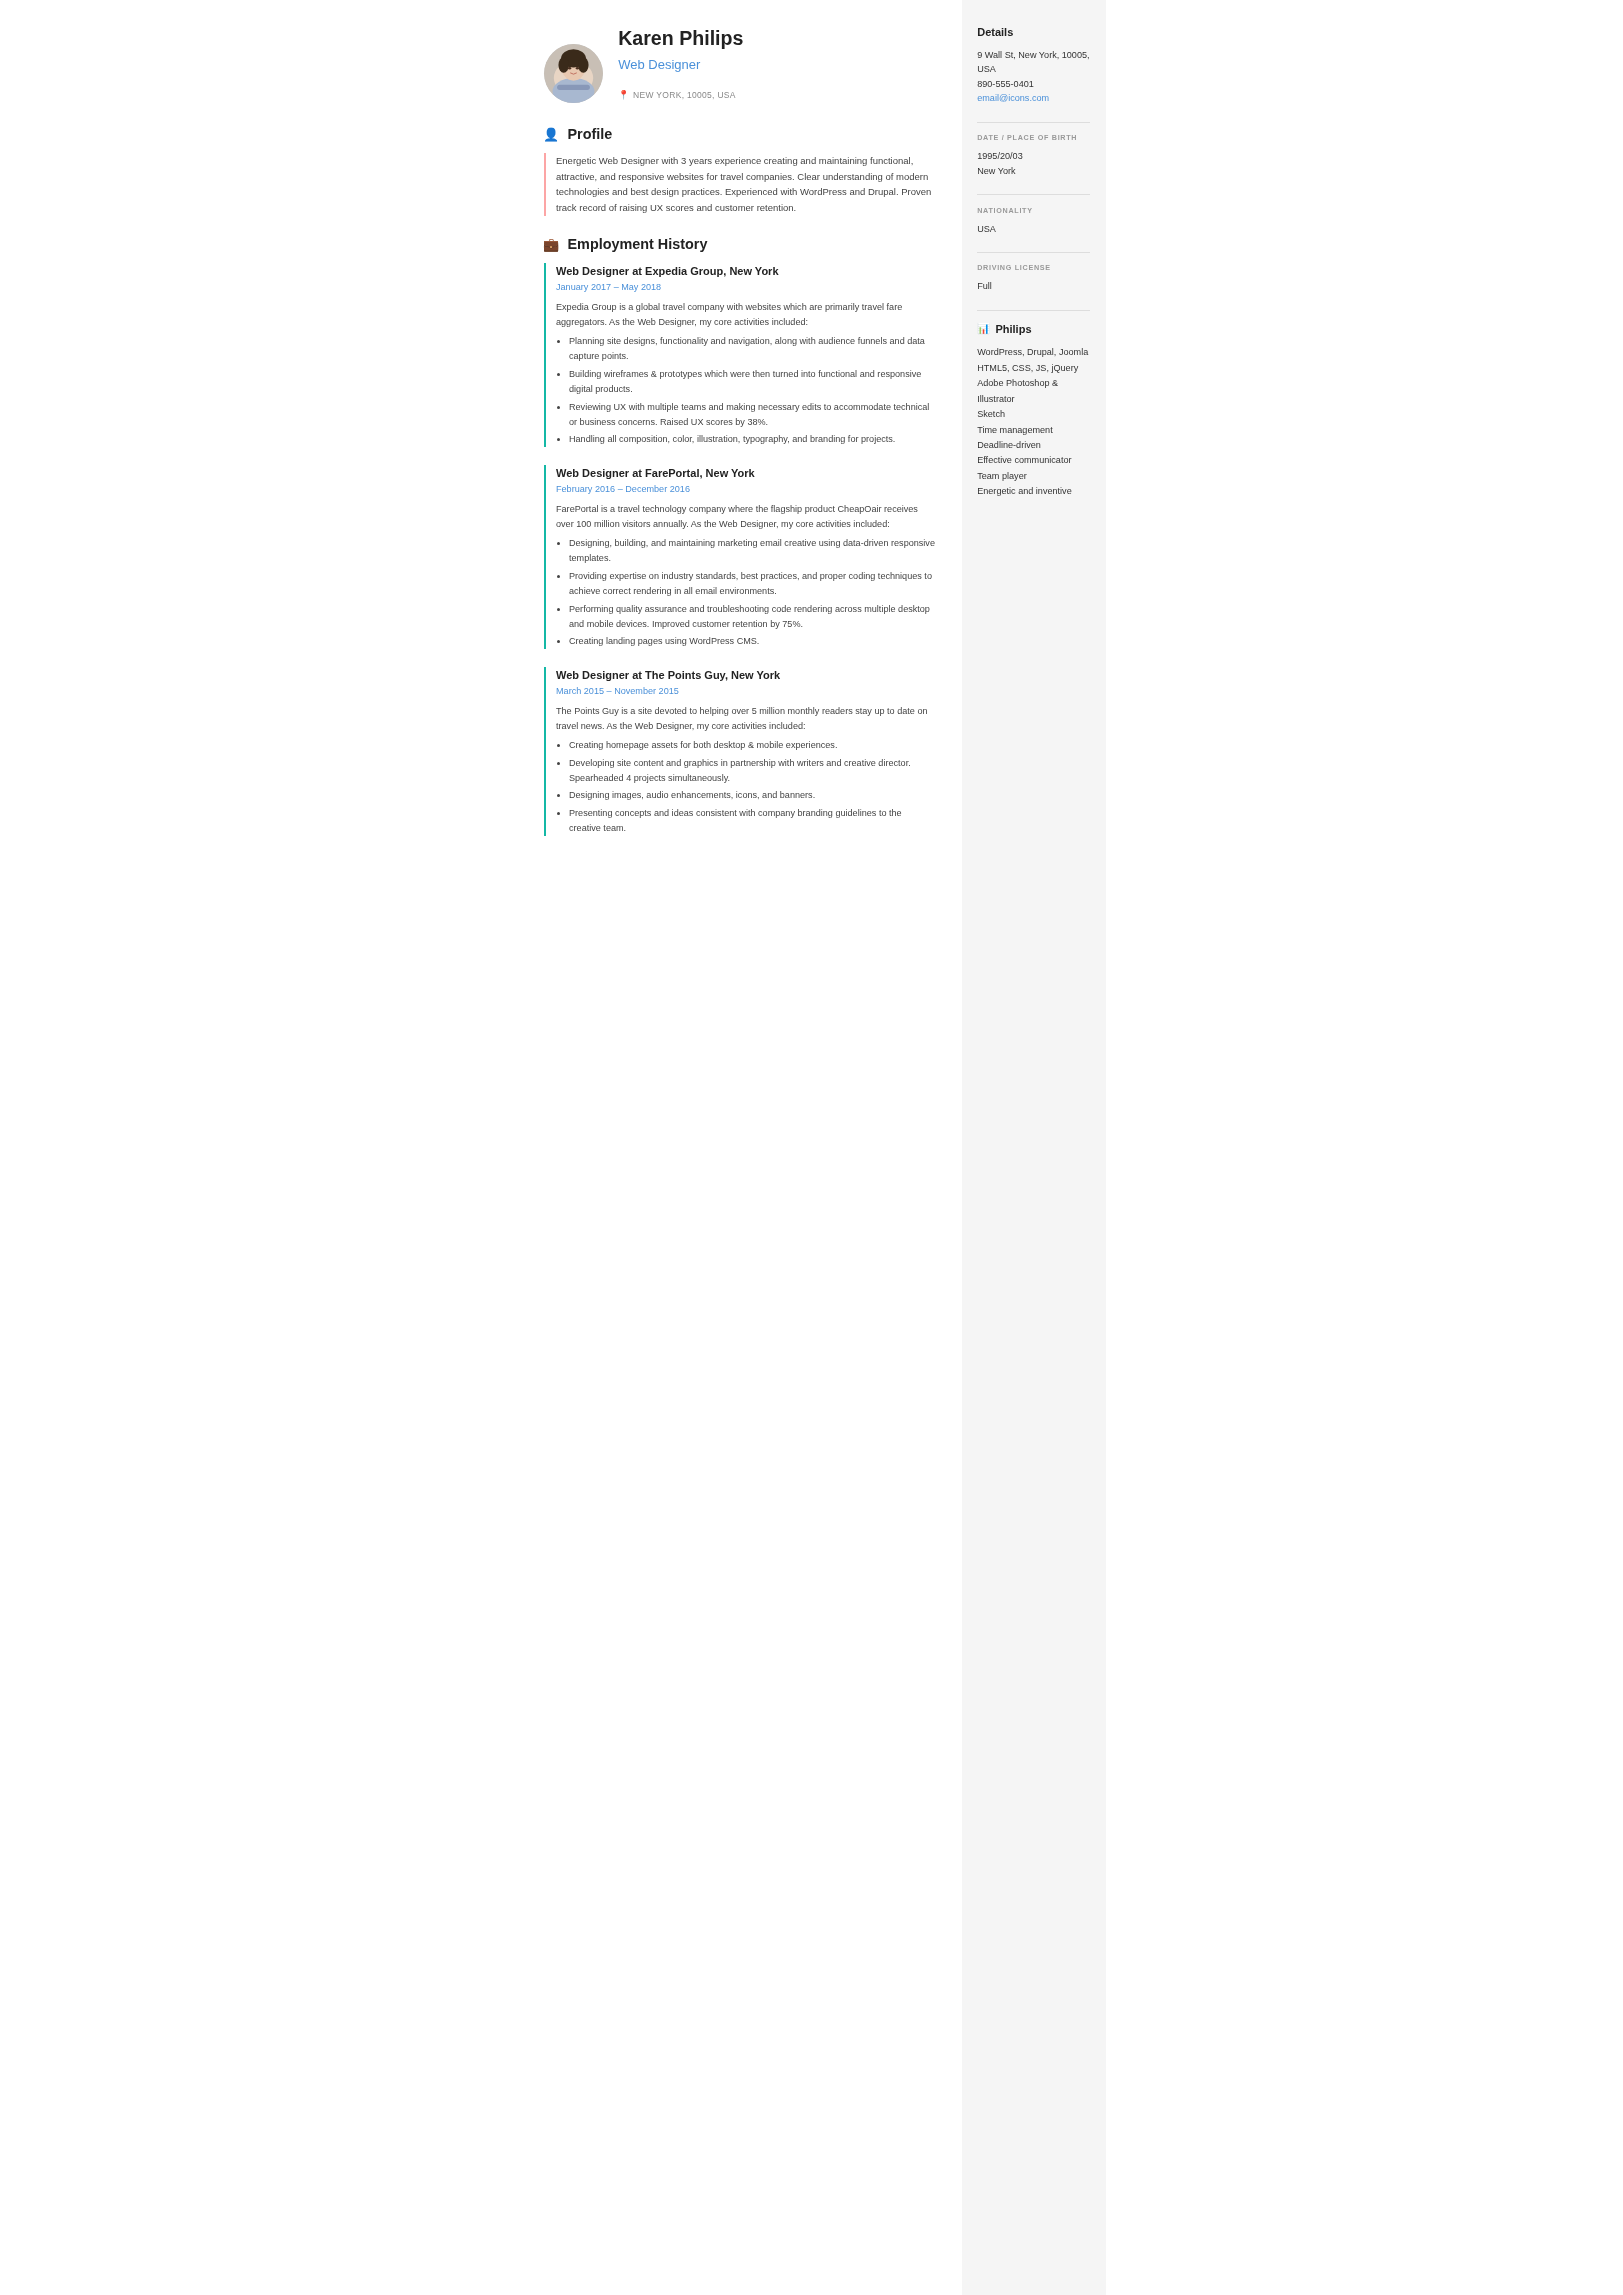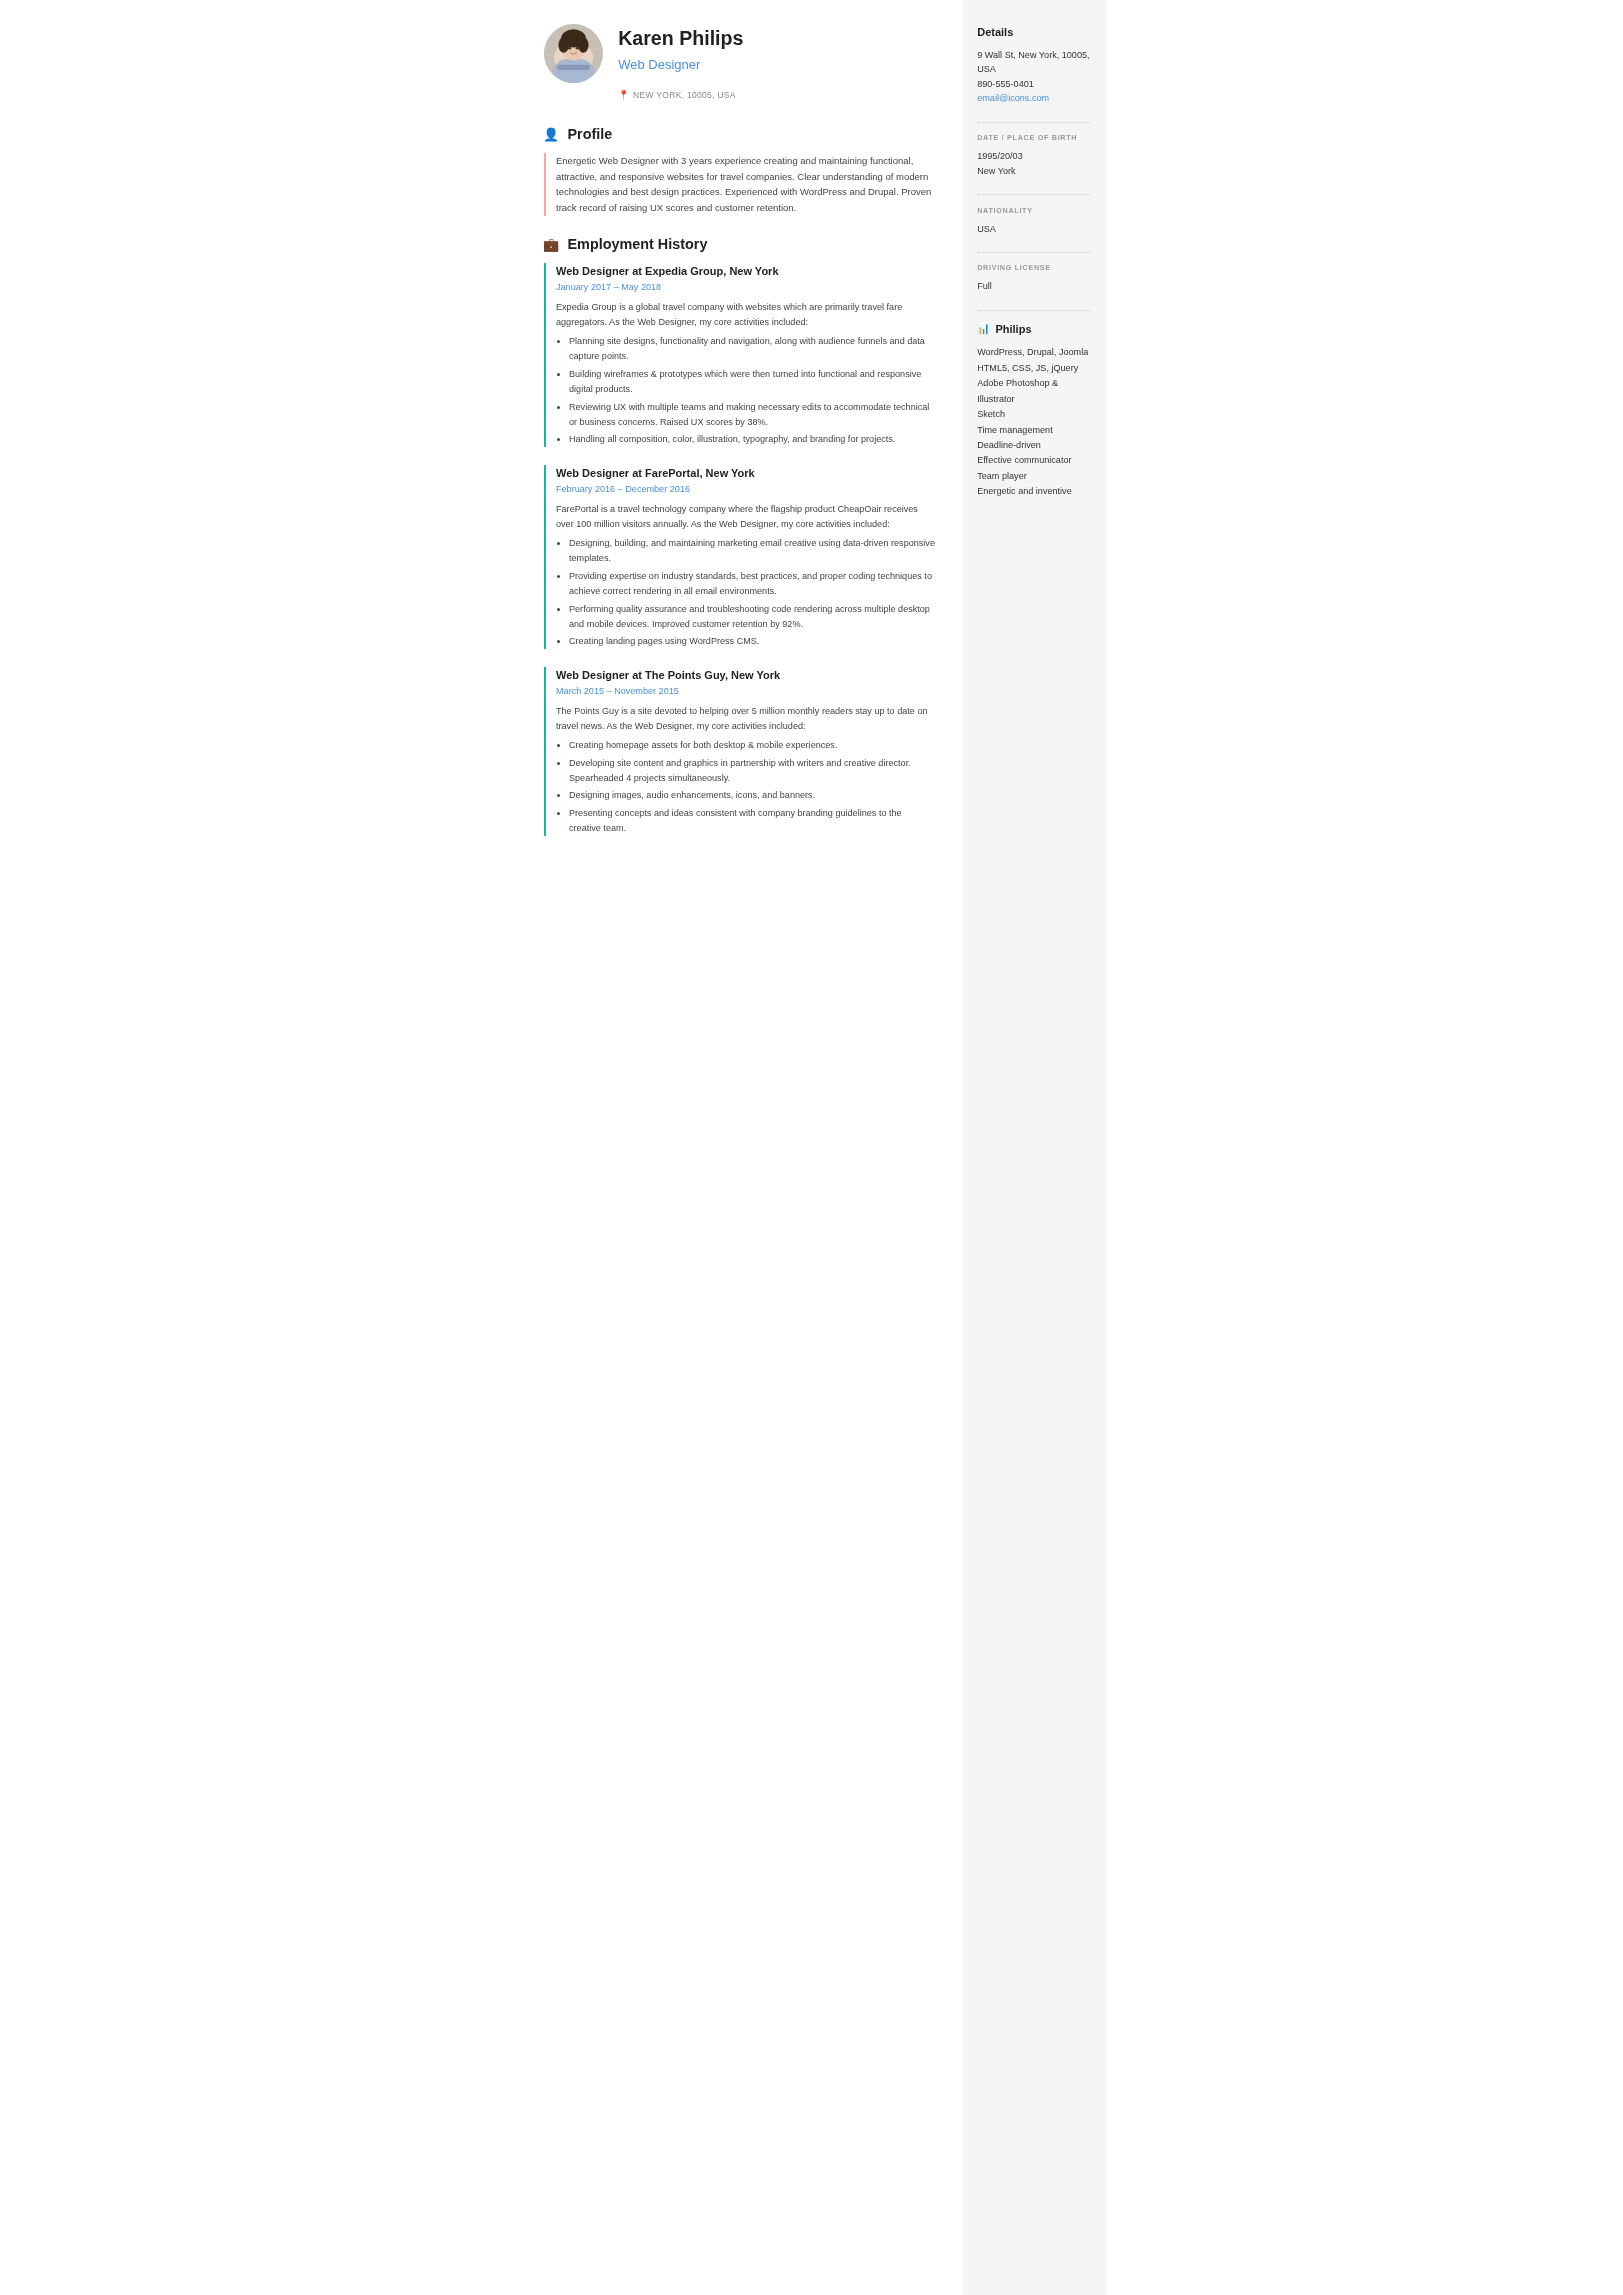--- a/index.html
+++ b/index.html
@@ -24,21 +24,21 @@
     .sidebar {
       width: 144px;
       background: #f5f5f5;
       padding: 23.5px 15.7px 26px 15.7px;
       flex-shrink: 0;
     }
 
     
     .header {
       display: flex;
-      align-items: flex-start;
+      align-items: flex-end;
       margin-bottom: 21px;
     }
     .avatar {
       width: 59px;
       height: 59px;
       border-radius: 50%;
       background: #c8c8c8;
       overflow: hidden;
       margin-right: 15.7px;
       flex-shrink: 0;
@@ -242,21 +242,21 @@
               <li>Handling all composition, color, illustration, typography, and branding for projects.</li>
             </ul>
           </div>
           <div class="job">
             <div class="job-title-text">Web Designer at FarePortal, New York</div>
             <div class="job-dates">February 2016  –  December 2016</div>
             <div class="job-desc">FarePortal is a travel technology company where the flagship product CheapOair receives over 100 million visitors annually. As the Web Designer, my core activities included:</div>
             <ul class="job-bullets">
               <li>Designing, building, and maintaining marketing email creative using data-driven responsive templates.</li>
               <li>Providing expertise on industry standards, best practices, and proper coding techniques to achieve correct rendering in all email environments.</li>
-              <li>Performing quality assurance and troubleshooting code rendering across multiple desktop and mobile devices. Improved customer retention by 92%.</li>
+              <li>Performing quality assurance and troubleshooting code rendering across multiple desktop and mobile devices. Improved customer retention by 75%.</li>
               <li>Creating landing pages using WordPress CMS.</li>
             </ul>
           </div>
           <div class="job">
             <div class="job-title-text">Web Designer at The Points Guy, New York</div>
             <div class="job-dates">March 2015  –  November 2015</div>
             <div class="job-desc">The Points Guy is a site devoted to helping over 5 million monthly readers stay up to date on travel news. As the Web Designer, my core activities included:</div>
             <ul class="job-bullets">
               <li>Creating homepage assets for both desktop &amp; mobile experiences.</li>
               <li>Developing site content and graphics in partnership with writers and creative director. Spearheaded 4 projects simultaneously.</li>

